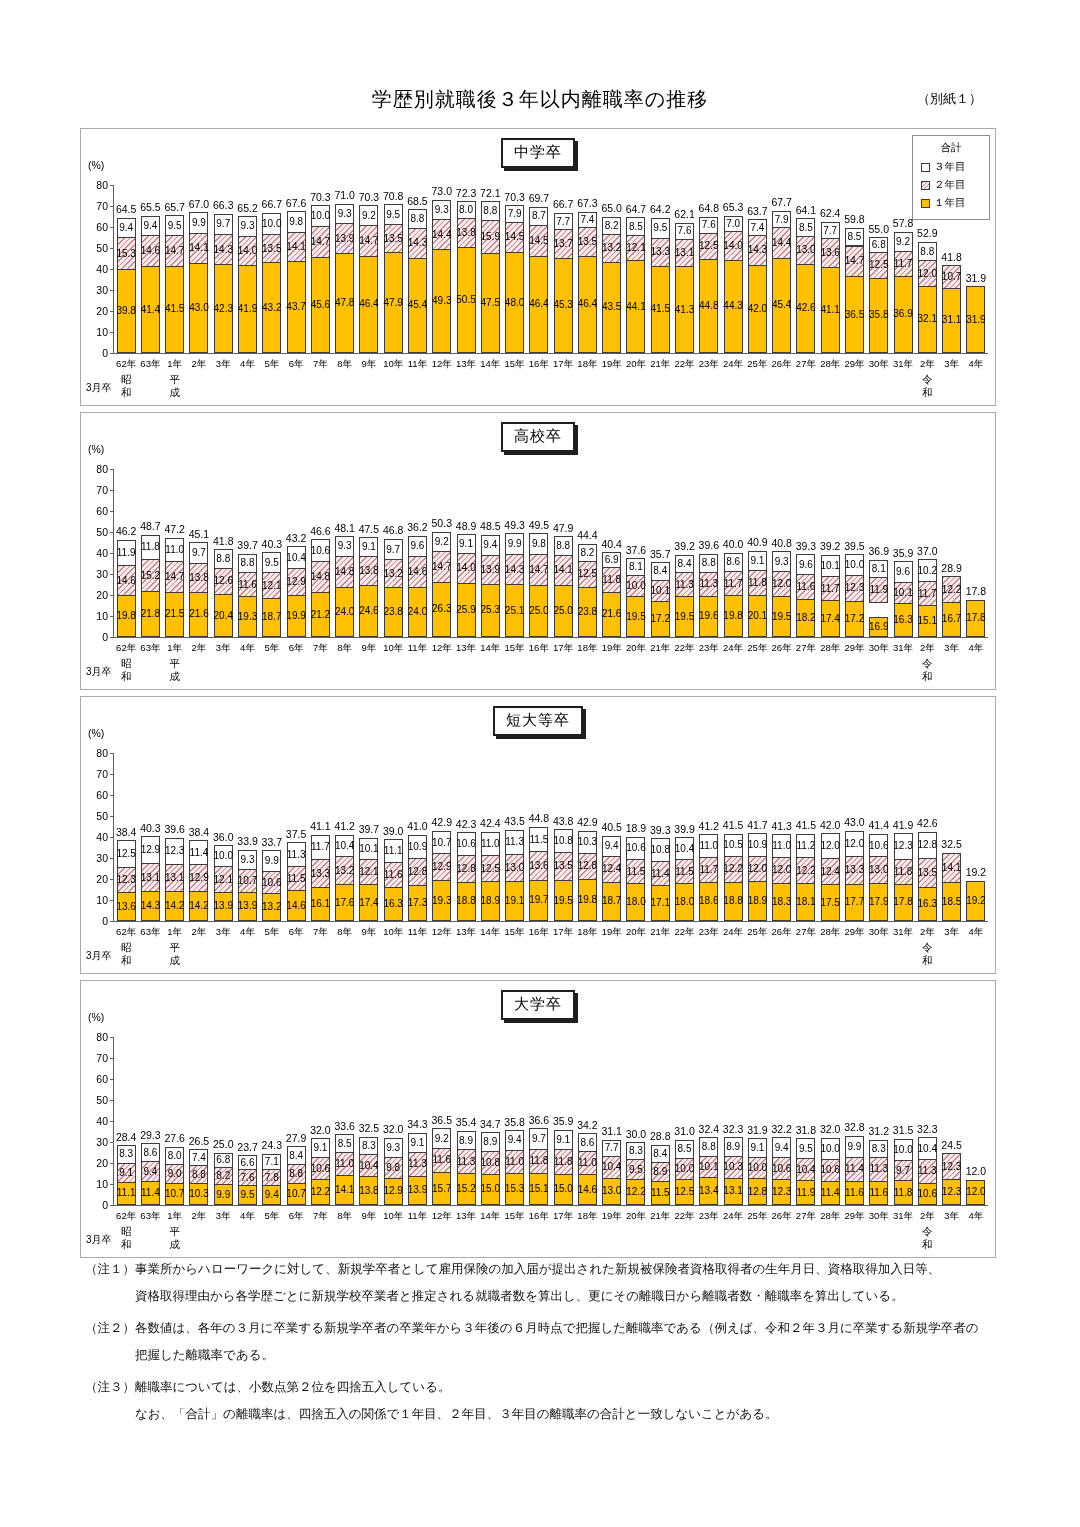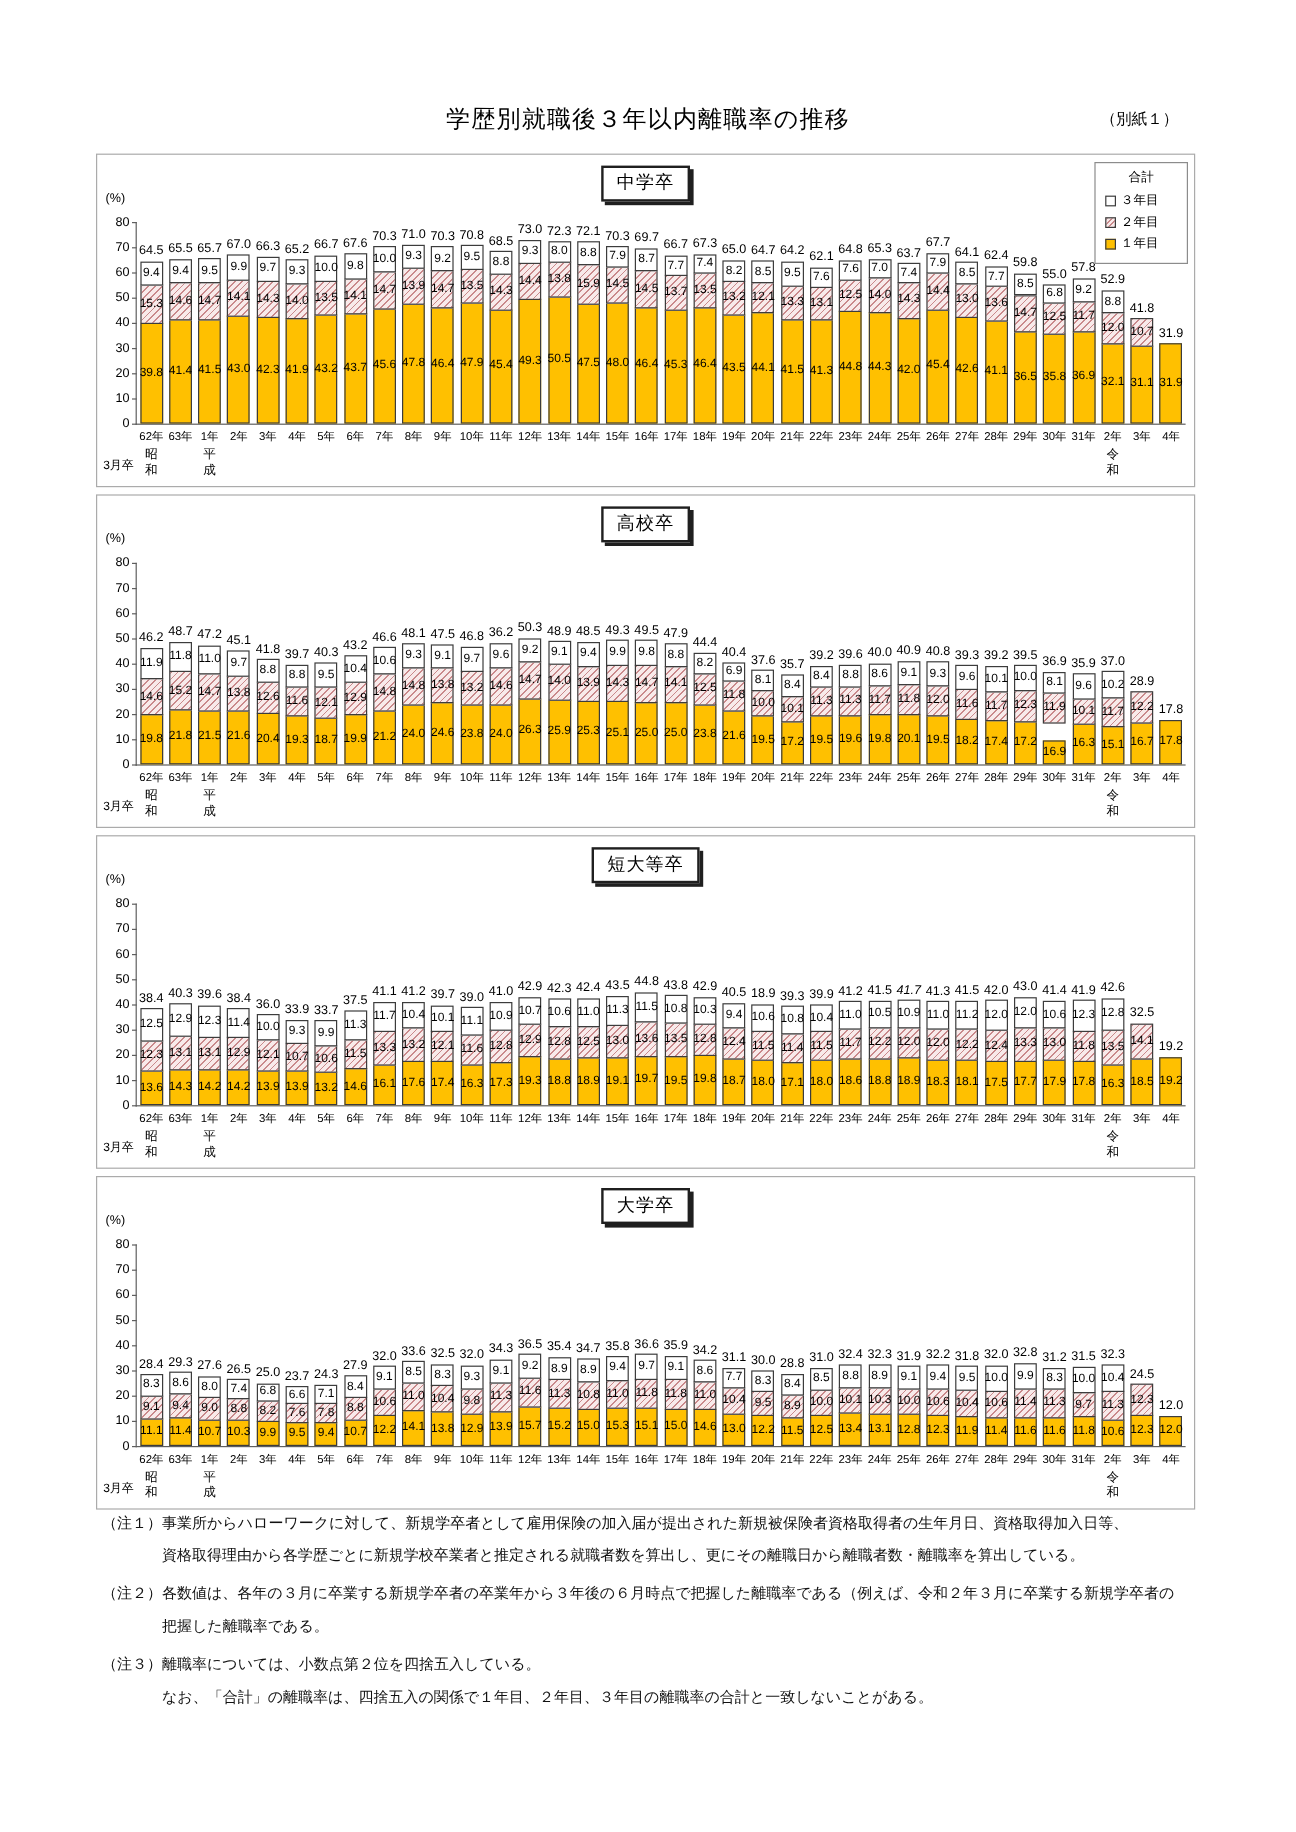--- a/index.html
+++ b/index.html
@@ -1411,21 +1411,21 @@
           <div class="seg seg-y1" style="bottom: 0px; height: 39.69px;">
             <span class="seg-label">18.9</span>
           </div>
           <div class="seg seg-y2" style="bottom: 38.69px; height: 26.2px;">
             <span class="seg-label">12.0</span>
           </div>
           <div class="seg seg-y3" style="bottom: 63.89px; height: 23.89px;">
             <span class="seg-label">10.9</span>
           </div>
         </div>
-        <div class="total-label" style="left: 625.361px; bottom: 90.78px; font-style: italic;">41.7</div>
+        <div class="total-label" style="left: 625.361px; bottom: 90.78px;">41.7</div>
         <div class="xcat" style="left: 628.361px;">25年</div>
         <div class="bar" style="left: 658.139px; height: 87.73px;">
           <div class="seg seg-y1" style="bottom: 0px; height: 38.43px;">
             <span class="seg-label">18.3</span>
           </div>
           <div class="seg seg-y2" style="bottom: 37.43px; height: 26.2px;">
             <span class="seg-label">12.0</span>
           </div>
           <div class="seg seg-y3" style="bottom: 62.63px; height: 24.1px;">
             <span class="seg-label">11.0</span>

